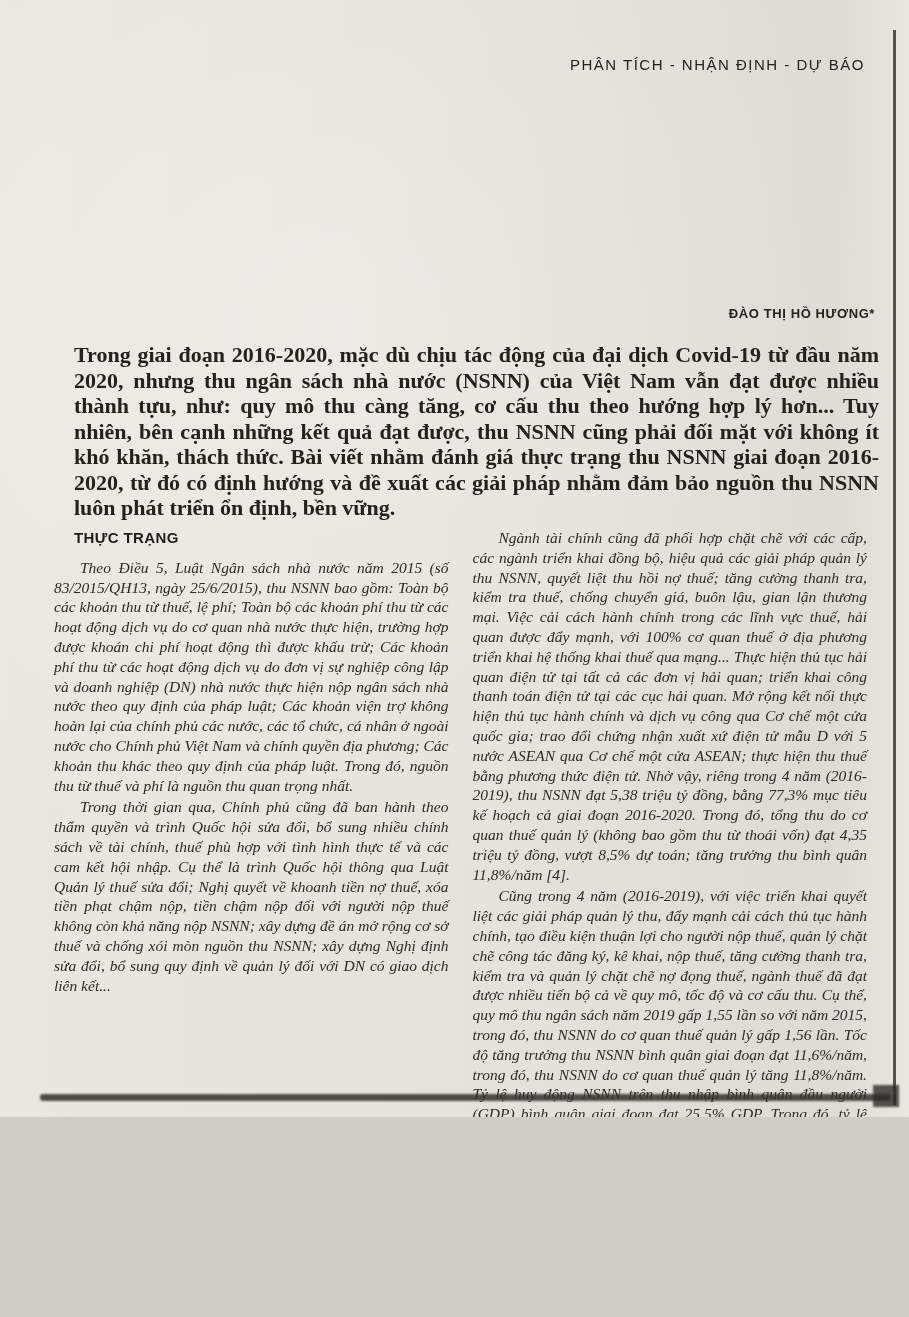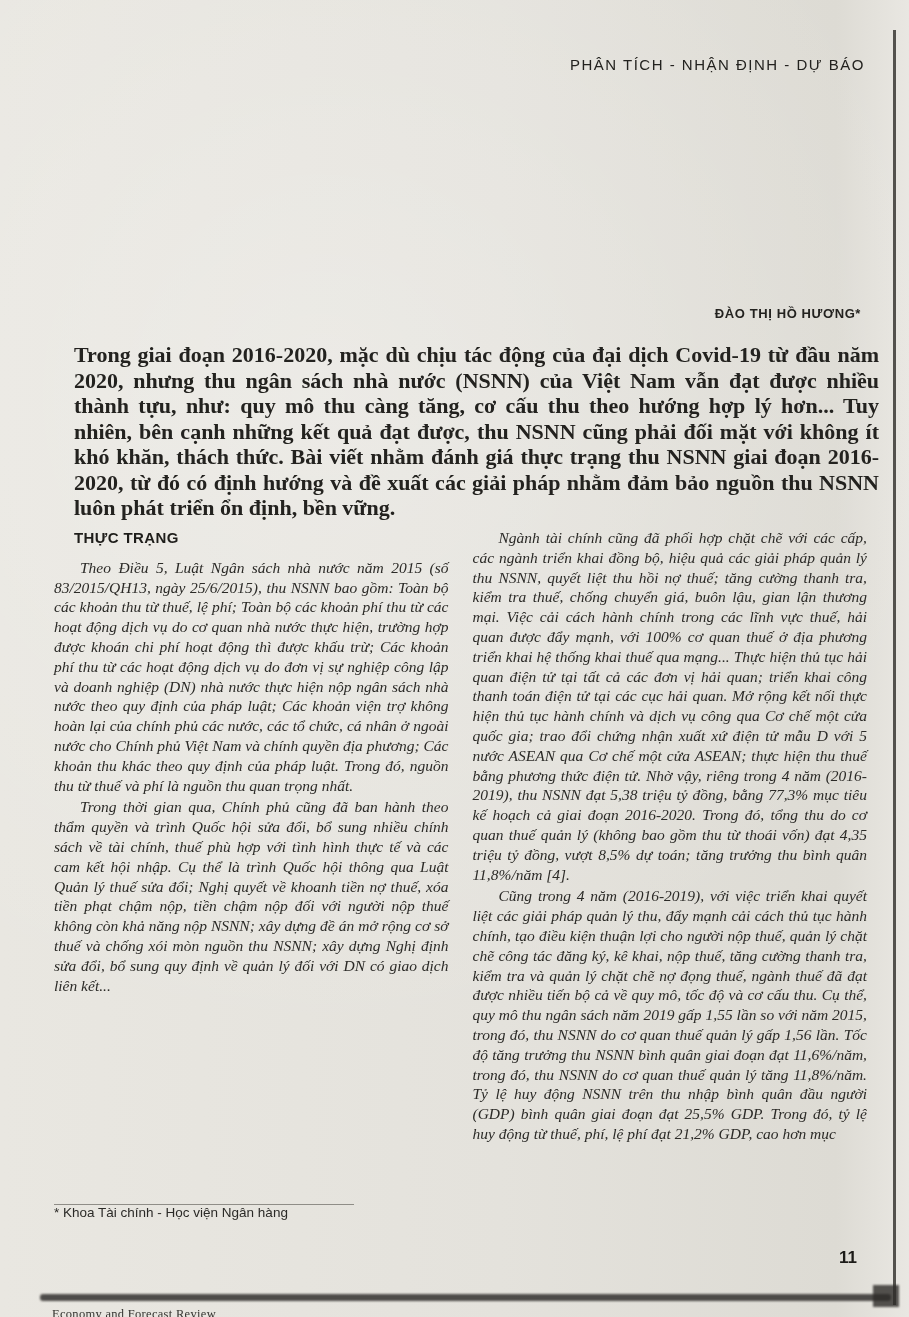--- a/index.html
+++ b/index.html
@@ -4,21 +4,21 @@
 <style>
   html, body {
     margin: 0;
     padding: 0;
     background: #cfcdc8;
     font-family: "Liberation Serif", serif;
   }
   .page {
     position: relative;
     width: 909px;
-    height: 1317px;
+    height: 1117px;
     margin: 0 auto;
     background:
       radial-gradient(circle at 35% 30%, rgba(255,255,255,0.25), rgba(0,0,0,0) 60%),
       linear-gradient(90deg, #e9e7e1 0%, #e4e2dc 55%, #dddbd4 92%, #e9e7e2 100%);
     background-color: #e3e1db;
     overflow: hidden;
     color: #262522;
   }
   .kicker {
     position: absolute;
@@ -37,21 +37,21 @@
     font-family: "Liberation Sans", sans-serif;
     font-weight: bold;
     font-size: 43px;
     line-height: 60px;
     color: #1c1b18;
     letter-spacing: -0.5px;
   }
   .author {
     position: absolute;
     top: 306px;
-    right: 48px;
+    right: 34px;
     font-family: "Liberation Sans", sans-serif;
     font-weight: bold;
     font-size: 13px;
     letter-spacing: 0.6px;
     color: #23221f;
   }
   .abstract {
     position: absolute;
     top: 342px;
     left: 74px;

